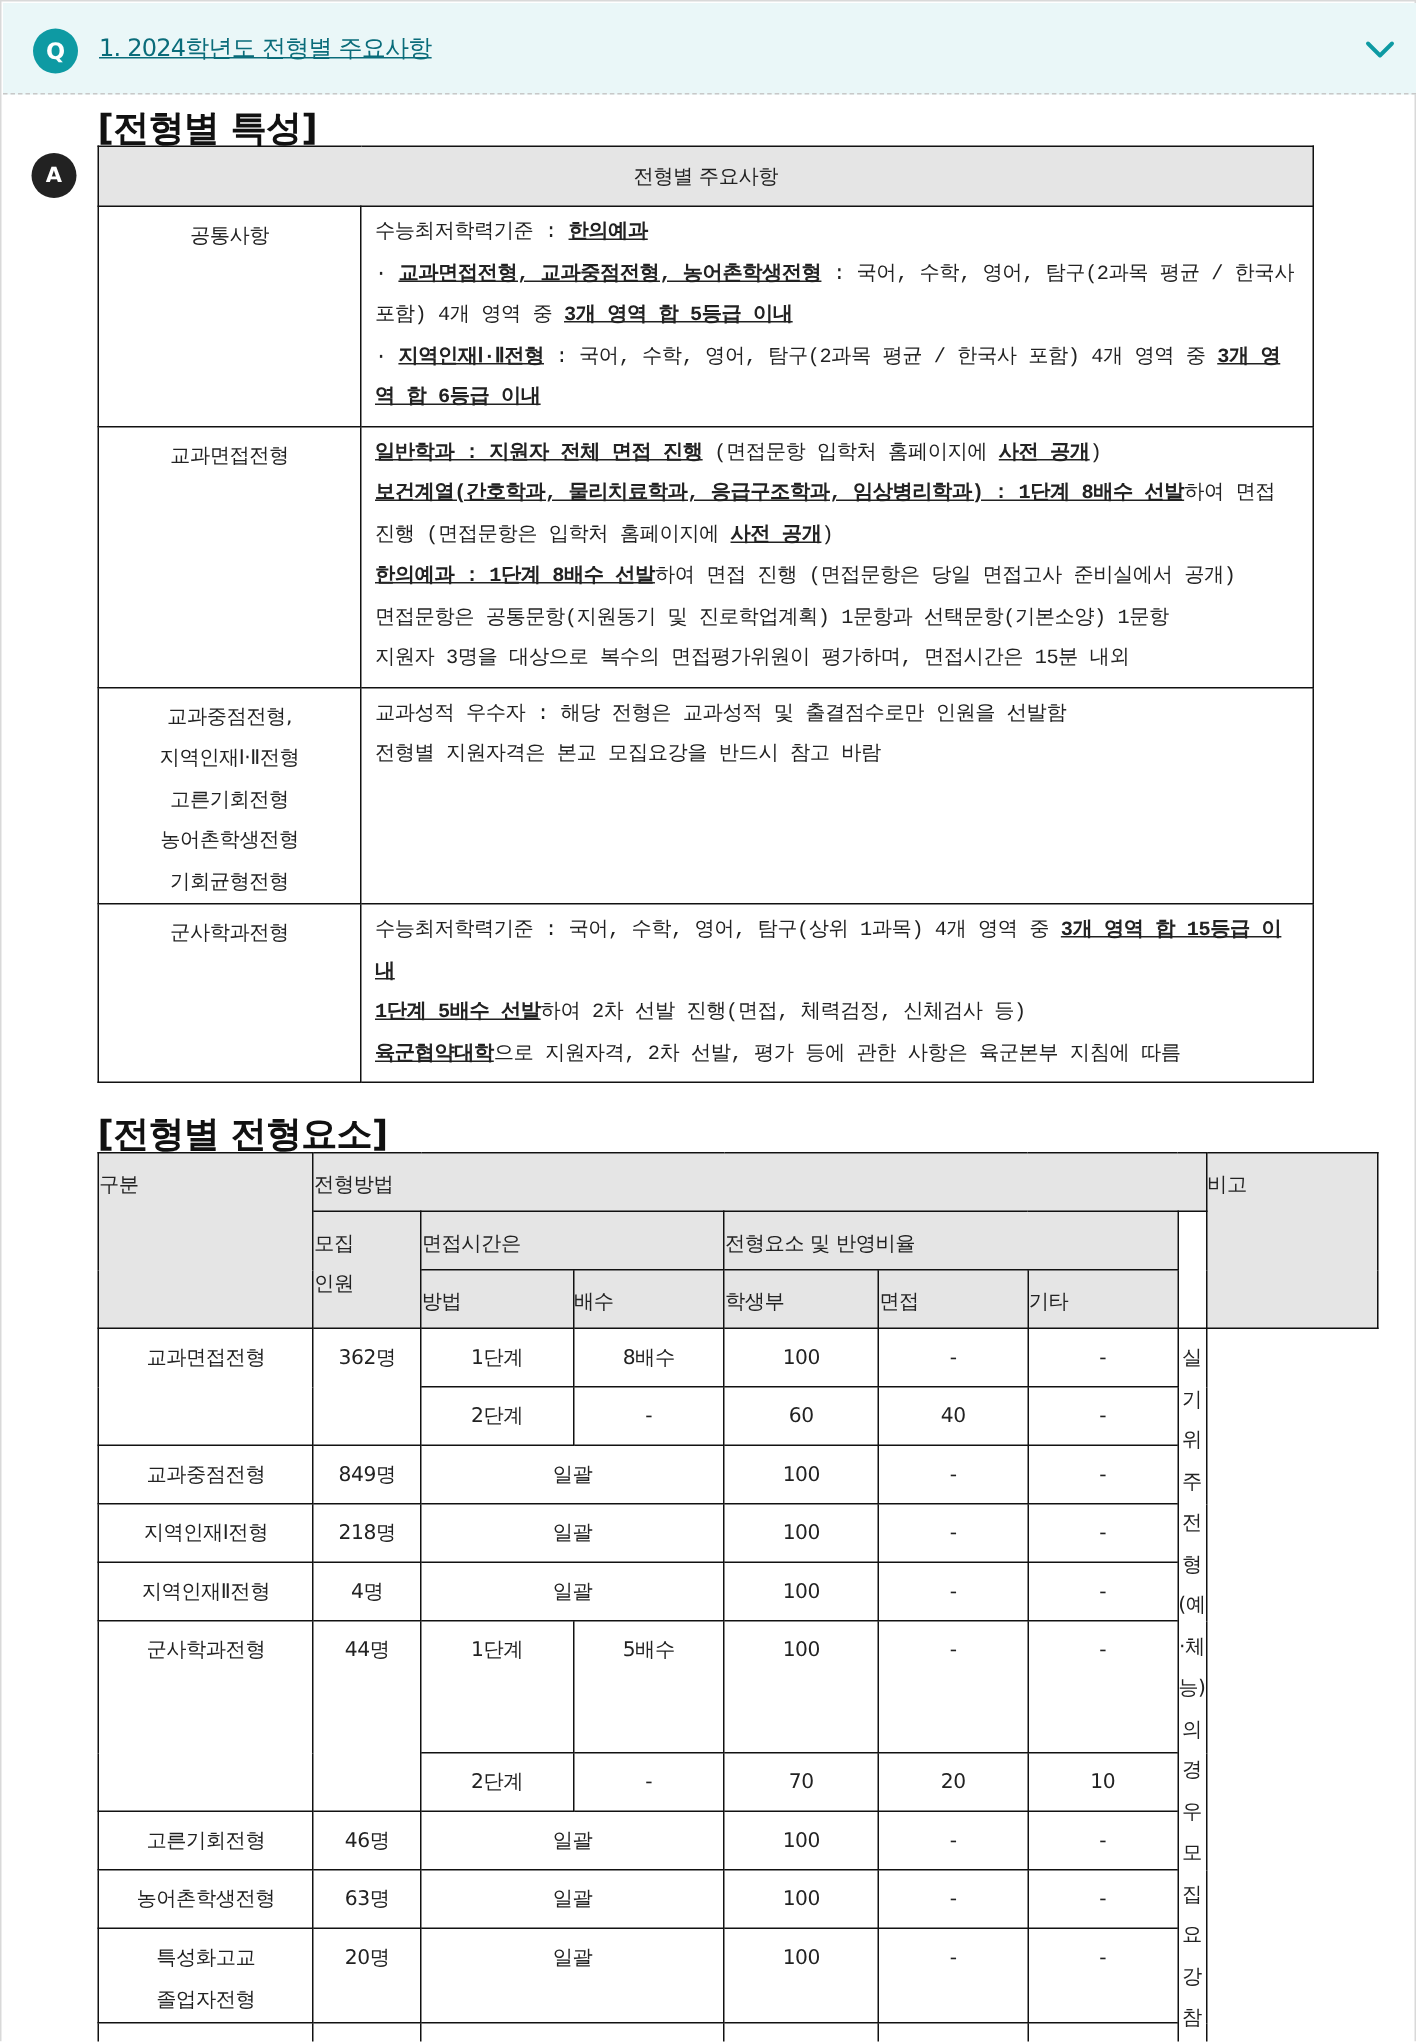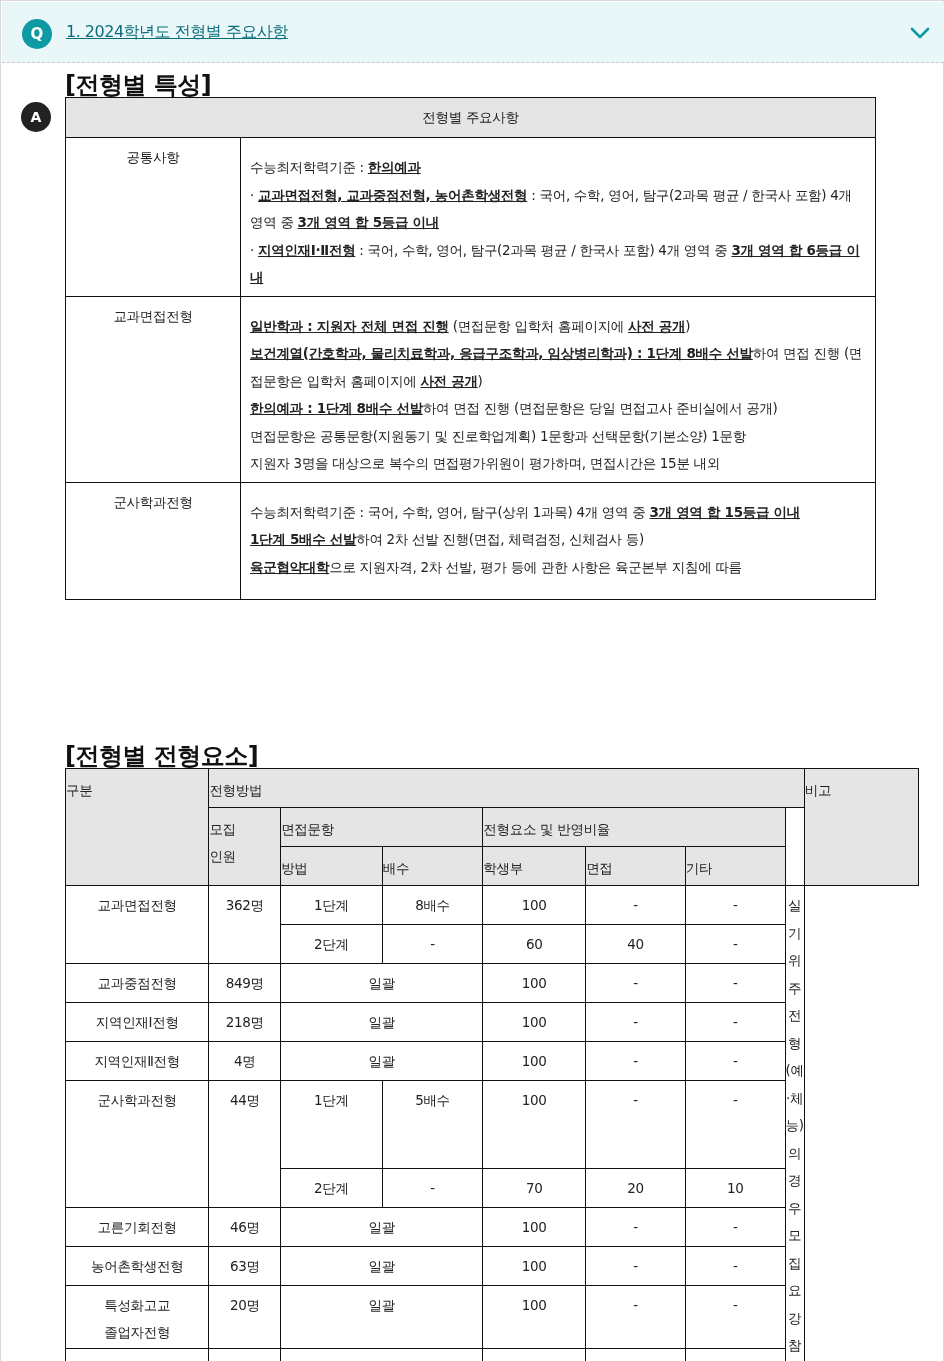--- a/index.html
+++ b/index.html
@@ -10,21 +10,21 @@
   .q-badge { position: absolute; left: 20px; top: 17px; width: 30px; height: 30px; border-radius: 50%; background: #0e9aa3; color: #fff; font-weight: bold; font-size: 15px; text-align: center; line-height: 30px; }
   .q-title { position: absolute; left: 64px; top: 20px; font-size: 16px; color: #0a6c7a; text-decoration: underline; letter-spacing: -0.5px; cursor: pointer; text-align: center; }
   .q-chevron { position: absolute; right: 12px; top: 20px; width: 24px; height: 22px; cursor: pointer; }
   .a-badge { position: absolute; left: 20px; top: 101px; width: 30px; height: 30px; border-radius: 50%; background: #222; color: #fff; font-weight: bold; font-size: 14px; text-align: center; line-height: 30px; }
   .section-title { position: absolute; left: 64px; font-size: 24px; font-weight: bold; color: #111; letter-spacing: -0.5px; }
   table { border-collapse: collapse; position: absolute; font-size: 13.5px; color: #222; letter-spacing: -0.3px; }
   td, th { border: 1px solid #111; font-weight: normal; }
   .t1 { left: 64px; top: 96px; width: 811px; }
   .t1 th { background: #e5e5e5; height: 40px; text-align: center; vertical-align: middle; }
   .t1 td.label { width: 175px; text-align: center; vertical-align: top; padding-top: 6px; line-height: 27.5px; }
-  .t1 td.content { vertical-align: top; padding: 16px 9px 4px 9px; line-height: 27.5px; }
+  .t1 td.content { vertical-align: top; padding: 4px 9px 4px 9px; line-height: 27.5px; font-family: Liberation Mono, monospace; }
   .t1 .line { display: block; }
   .u { text-decoration: underline; font-weight: bold; }
   .t2 { left: 64px; top: 767px; width: 854px; }
   .t2 th { background: #e5e5e5; text-align: left; vertical-align: top; padding-top: 8px; height: 39px; line-height: 27px; }
   .t2 td { text-align: center; vertical-align: top; padding-top: 6px; height: 39px; line-height: 27px; }
   .t2 td.note { vertical-align: top; padding-top: 6px; line-height: 27.5px; }
 </style>
 </head>
 <body>
 
@@ -59,20 +59,33 @@
         <tr style="height: 172px;">
           <td class="label">교과면접전형</td>
           <td class="content">
             <span class="line"><span class="u">일반학과 : 지원자 전체 면접 진행</span><span> (면접문항 입학처 홈페이지에 </span><span class="u">사전 공개</span><span>)</span></span>
             <span class="line"><span class="u">보건계열(간호학과, 물리치료학과, 응급구조학과, 임상병리학과) : 1단계 8배수 선발</span><span>하여 면접 진행 (면접문항은 입학처 홈페이지에 </span><span class="u">사전 공개</span><span>)</span></span>
             <span class="line"><span class="u">한의예과 : 1단계 8배수 선발</span><span>하여 면접 진행 (면접문항은 당일 면접고사 준비실에서 공개)</span></span>
             <span class="line"><span>면접문항은 공통문항(지원동기 및 진로학업계획) 1문항과 선택문항(기본소양) 1문항</span></span>
             <span class="line"><span>지원자 3명을 대상으로 복수의 면접평가위원이 평가하며, 면접시간은 15분 내외</span></span>
           </td>
         </tr>
+        <tr style="height: 144px;">
+          <td class="label">
+            <span class="line">교과중점전형,</span>
+            <span class="line">지역인재Ⅰ·Ⅱ전형</span>
+            <span class="line">고른기회전형</span>
+            <span class="line">농어촌학생전형</span>
+            <span class="line">기회균형전형</span>
+          </td>
+          <td class="content">
+            <span class="line"><span>교과성적 우수자 : 해당 전형은 교과성적 및 출결점수로만 인원을 선발함</span></span>
+            <span class="line"><span>전형별 지원자격은 본교 모집요강을 반드시 참고 바람</span></span>
+          </td>
+        </tr>
         <tr style="height: 117px;">
           <td class="label">군사학과전형</td>
           <td class="content">
             <span class="line"><span>수능최저학력기준 : 국어, 수학, 영어, 탐구(상위 1과목) 4개 영역 중 </span><span class="u">3개 영역 합 15등급 이내</span></span>
             <span class="line"><span class="u">1단계 5배수 선발</span><span>하여 2차 선발 진행(면접, 체력검정, 신체검사 등)</span></span>
             <span class="line"><span class="u">육군협약대학</span><span>으로 지원자격, 2차 선발, 평가 등에 관한 사항은 육군본부 지침에 따름</span></span>
           </td>
         </tr>
       </tbody>
   </table>
@@ -84,21 +97,21 @@
       <tr>
         <th rowspan="3" style="width:147px">구분</th>
         <th colspan="7">전형방법</th>
         <th rowspan="3" style="width:117px">비고</th>
       </tr>
       <tr>
         <th rowspan="2" style="width:73px">
           <span style="display:block">모집</span>
           <span style="display:block">인원</span>
         </th>
-        <th colspan="2">면접문항</th>
+        <th colspan="2">면접시간은</th>
         <th colspan="3">전형요소 및 반영비율</th>
       </tr>
       <tr>
         <th style="width:104px">방법</th>
         <th style="width:103px">배수</th>
         <th style="width:105px">학생부</th>
         <th style="width:102px">면접</th>
         <th style="width:102px">기타</th>
       </tr>
     </thead>

